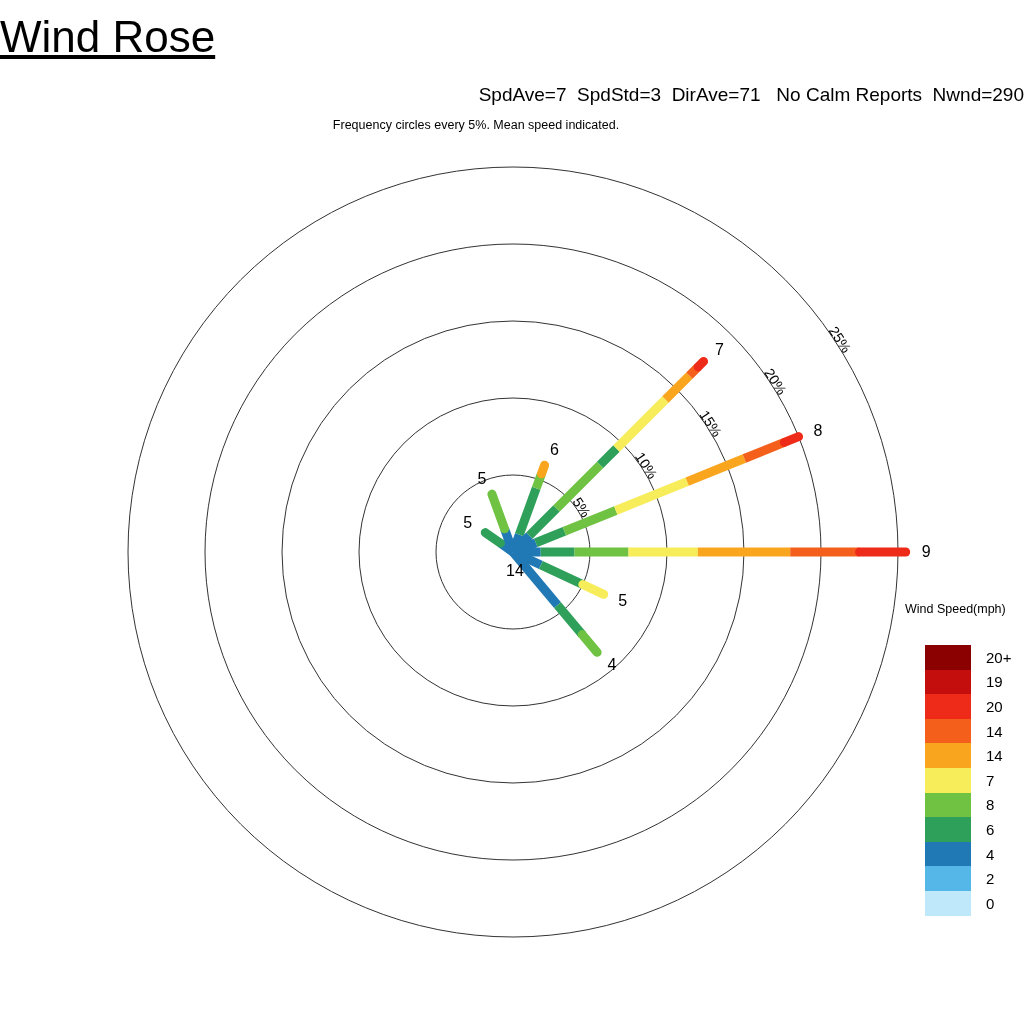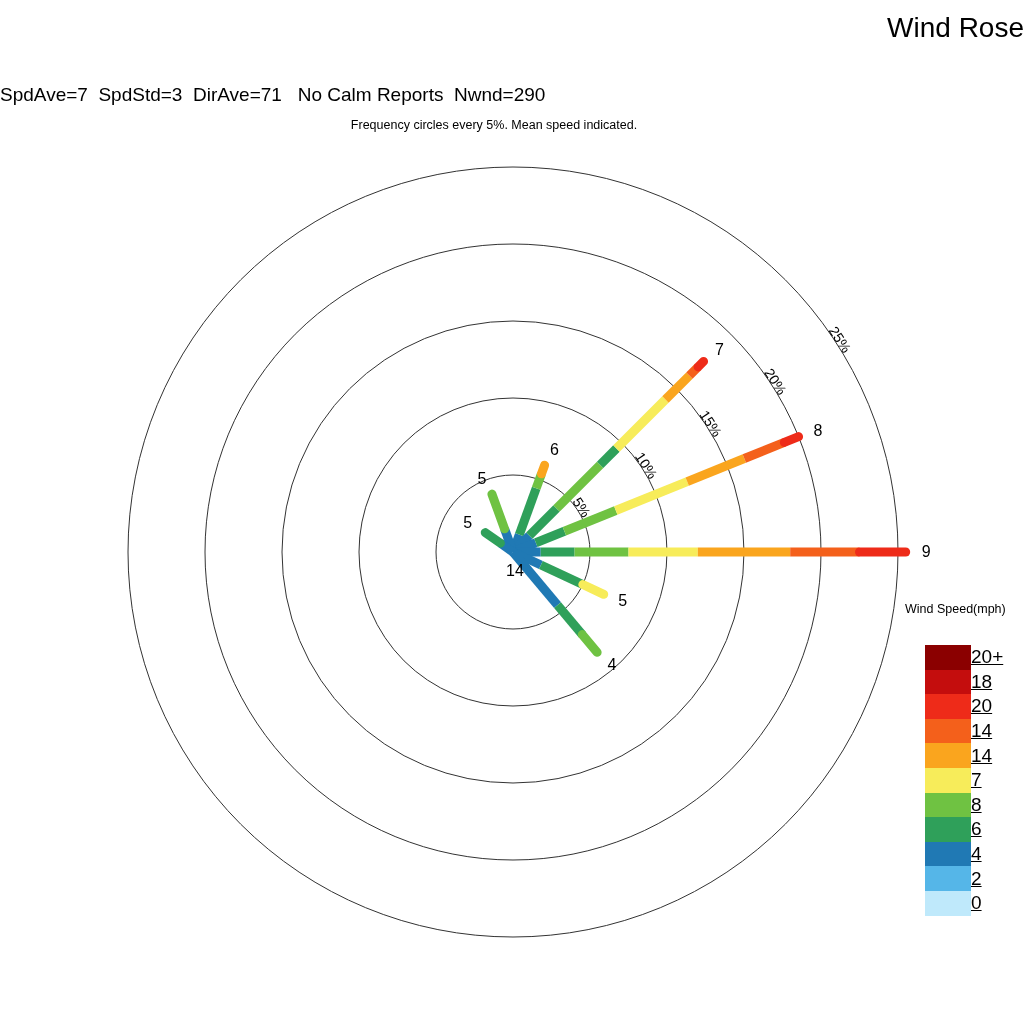--- a/index.html
+++ b/index.html
@@ -19,42 +19,42 @@
     position: absolute;
     left: 0; top: 0;
     width: 1024px;
     height: 1024px;
   }
   .title {
     position: absolute;
     left: 0;
     top: 12px;
     width: 1024px;
-    text-align: right;
-    font-size: 28px;
+    text-align: left;
+    font-size: 44px;
     font-weight: normal;
     letter-spacing: 0px;
+    text-decoration: underline;
   }
   .subtitle {
     position: absolute;
     left: 0;
     top: 84px;
     width: 1024px;
-    text-align: left;
+    text-align: right;
     font-size: 19px;
   }
   .subtitle span { white-space: pre; }
   .note {
     position: absolute;
     left: 0;
     top: 118px;
     width: 952px;
     text-align: center;
     font-size: 12.5px;
-    margin-left: 18px;
   }
   svg.plot {
     position: absolute;
     left: 0;
     top: 0;
     width: 1024px;
     height: 1024px;
   }
   .ring {
     fill: none;
@@ -92,24 +92,23 @@
     display: flex;
     align-items: center;
     height: 24.6px;
   }
   .legend-swatch {
     width: 46px;
     height: 24.6px;
     flex: 0 0 auto;
   }
   .legend-label {
-    font-size: 19px;
-    margin-left: 0;
+    font-size: 15px;
+    margin-left: 15px;
     white-space: nowrap;
-    text-decoration: underline;
   }
 </style>
 </head>
 <body>
 
 <div id="chart-root">
 
   <div class="title">Wind Rose</div>
   <div class="subtitle"><span>SpdAve=7  SpdStd=3  DirAve=71   No Calm Reports  Nwnd=290</span></div>
   <div class="note">Frequency circles every 5%. Mean speed indicated.</div>
@@ -181,21 +180,21 @@
   </svg>
 
   <div class="legend-title" style="left:905px; top:602px;">Wind Speed(mph)</div>
   <div class="legend-box" id="legend">
       <div class="legend-row">
         <div class="legend-swatch" style="background: rgb(139, 0, 0);"></div>
         <div class="legend-label">20+</div>
       </div>
       <div class="legend-row">
         <div class="legend-swatch" style="background: rgb(196, 13, 13);"></div>
-        <div class="legend-label">18</div>
+        <div class="legend-label">19</div>
       </div>
       <div class="legend-row">
         <div class="legend-swatch" style="background: rgb(238, 43, 25);"></div>
         <div class="legend-label">20</div>
       </div>
       <div class="legend-row">
         <div class="legend-swatch" style="background: rgb(244, 96, 27);"></div>
         <div class="legend-label">14</div>
       </div>
       <div class="legend-row">

